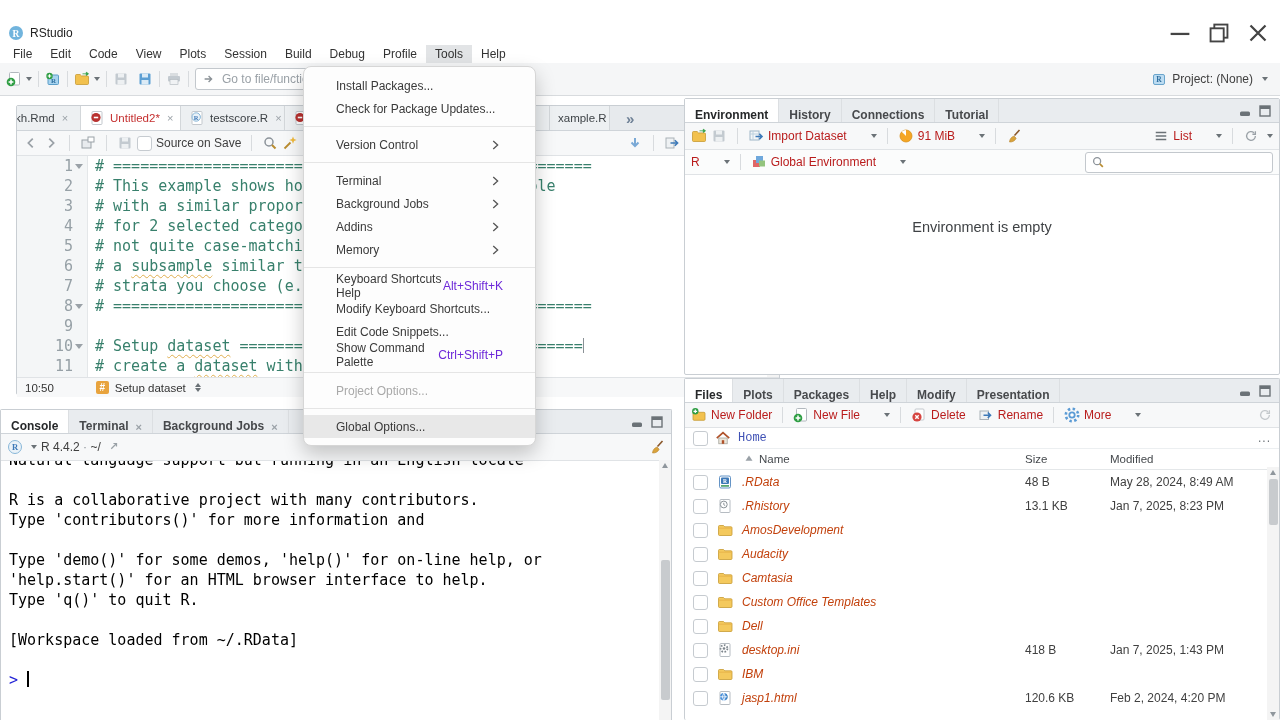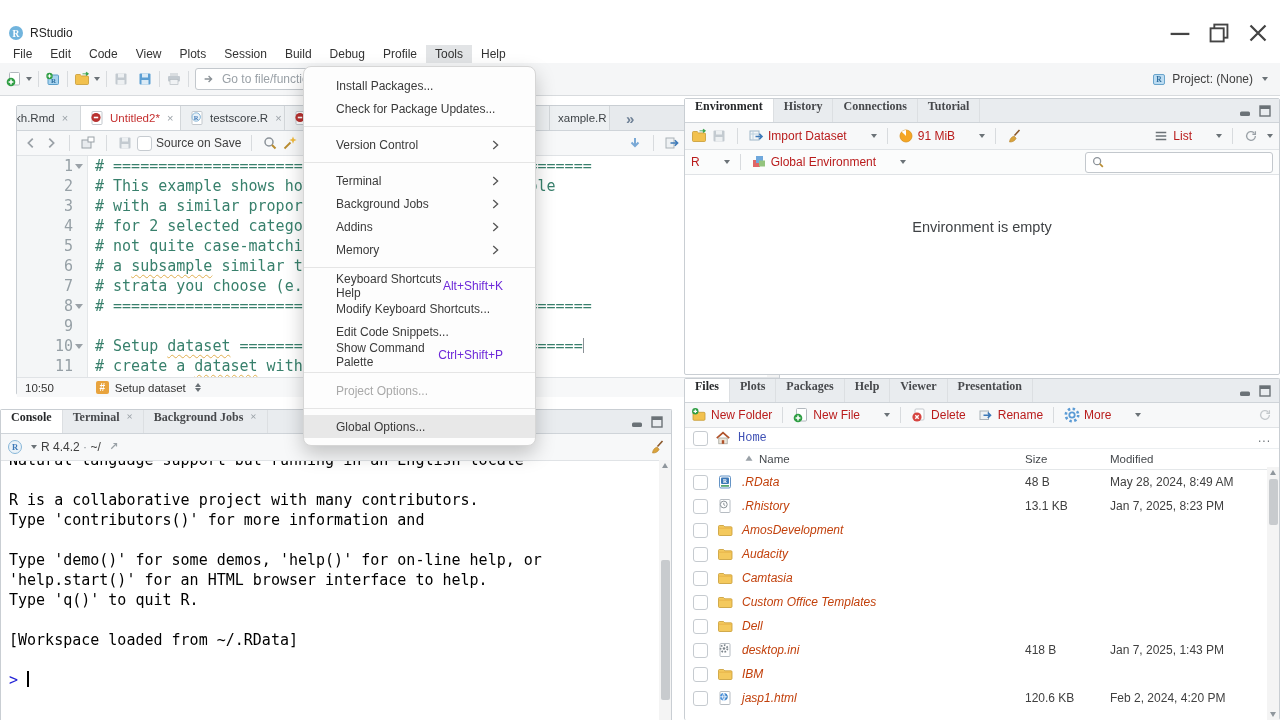--- a/index.html
+++ b/index.html
@@ -19,21 +19,21 @@
   .menubar{left:0;top:45px;width:1280px;height:18px;background:#fff;display:flex;align-items:stretch;padding-left:4px;}
   .menubar .mbi{padding:2px 9px;color:#333;cursor:default;}
   .menubar .mbi.active{background:#e2e4e6;}
   
   .toolbar{left:0;top:63px;width:1280px;height:33px;background:#f5f6f7;border-bottom:1px solid #d8dbde;display:flex;align-items:center;padding:0 6px;box-sizing:border-box;}
   .goto{width:148px;height:20px;background:#fff;border:1px solid #c3c8cd;border-radius:3px;display:flex;align-items:center;padding:0 5px;gap:5px;color:#9aa1a7;}
   .projsel{margin-left:auto;display:flex;align-items:center;gap:5px;color:#404040;padding-right:6px;}
   
   .pane{position:absolute;background:#fff;border:1px solid #c9ced3;box-sizing:border-box;border-radius:2px;}
   .ptabs{display:flex;align-items:stretch;background:#e9ecef;border-bottom:1px solid #cfd4d9;height:23px;}
-  .ptab{display:flex;align-items:flex-start;padding:0 10px;font-weight:bold;font-size:12px;color:#47494c;border-right:1px solid #dcdfe2;cursor:default;gap:5px;font-family:Liberation Serif, serif;}
+  .ptab{display:flex;align-items:flex-end;padding:0 10px;font-weight:bold;font-size:12px;color:#47494c;border-right:1px solid #dcdfe2;cursor:default;gap:5px;}
   .ptab.active{background:#fff;color:#26282a;}
   .panebtns{margin-left:auto;display:flex;align-items:center;gap:4px;padding-right:6px;}
   .ptool{display:flex;align-items:center;background:#f7f8f9;border-bottom:1px solid #e0e3e6;padding:0 6px;gap:4px;}
   .toolbtn{display:flex;align-items:center;gap:20px;color:#b91c1c;cursor:default;}
   .x{color:#9aa1a7;font-size:11px;margin-left:2px;}
   
   .etabs{display:flex;align-items:stretch;background:#e7eaed;border-bottom:1px solid #cfd4d9;height:24px;overflow:hidden;}
   .etab{display:flex;align-items:center;gap:5px;padding:0 8px;font-size:11.5px;color:#3e4347;background:#edf0f2;border-right:1px solid #d3d7da;box-sizing:border-box;overflow:hidden;white-space:nowrap;}
   .etab.active{background:#fff;}
   .etab .red{color:#c53030;}
@@ -560,21 +560,21 @@
         <div class="ptab">
           <span>Plots</span>
         </div>
         <div class="ptab">
           <span>Packages</span>
         </div>
         <div class="ptab">
           <span>Help</span>
         </div>
         <div class="ptab">
-          <span>Viewer</span>
+          <span>Modify</span>
         </div>
         <div class="ptab">
           <span>Presentation</span>
         </div>
         <div class="panebtns">
           <span class="ic">
             <svg viewBox="0 0 16 16">
               <rect x="3" y="8.5" width="10" height="4.5" rx="1.5" fill="#6b7277"></rect>
             </svg>
           </span>

